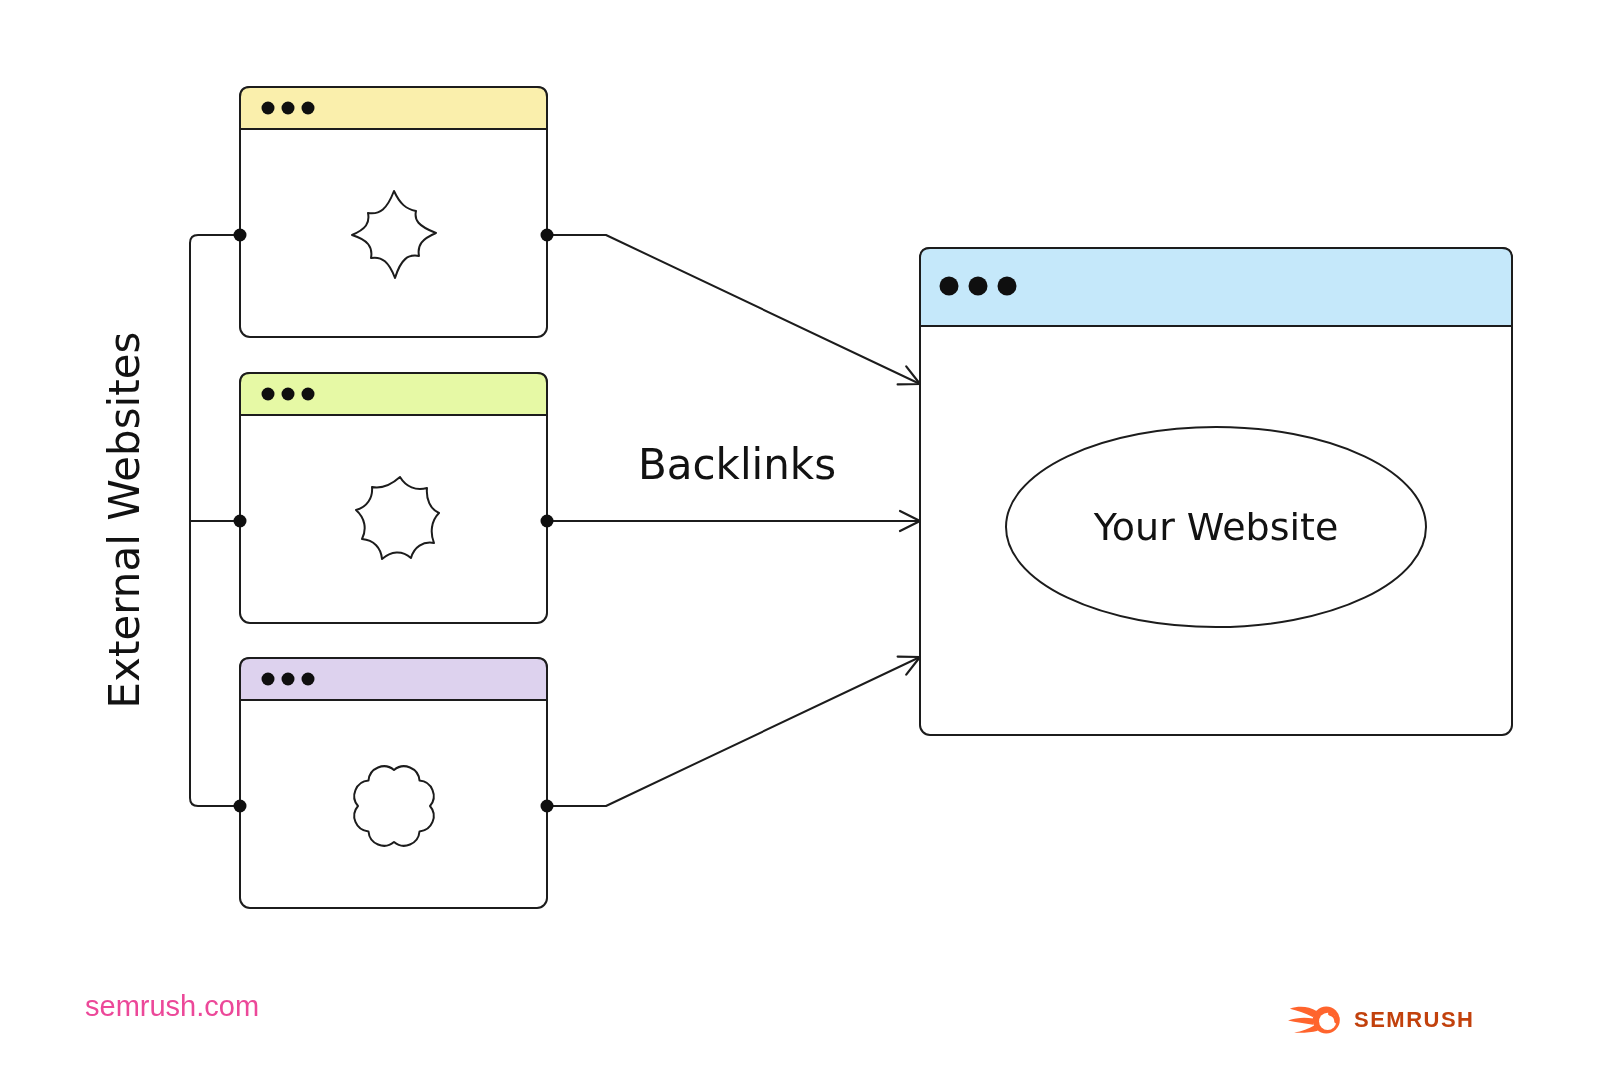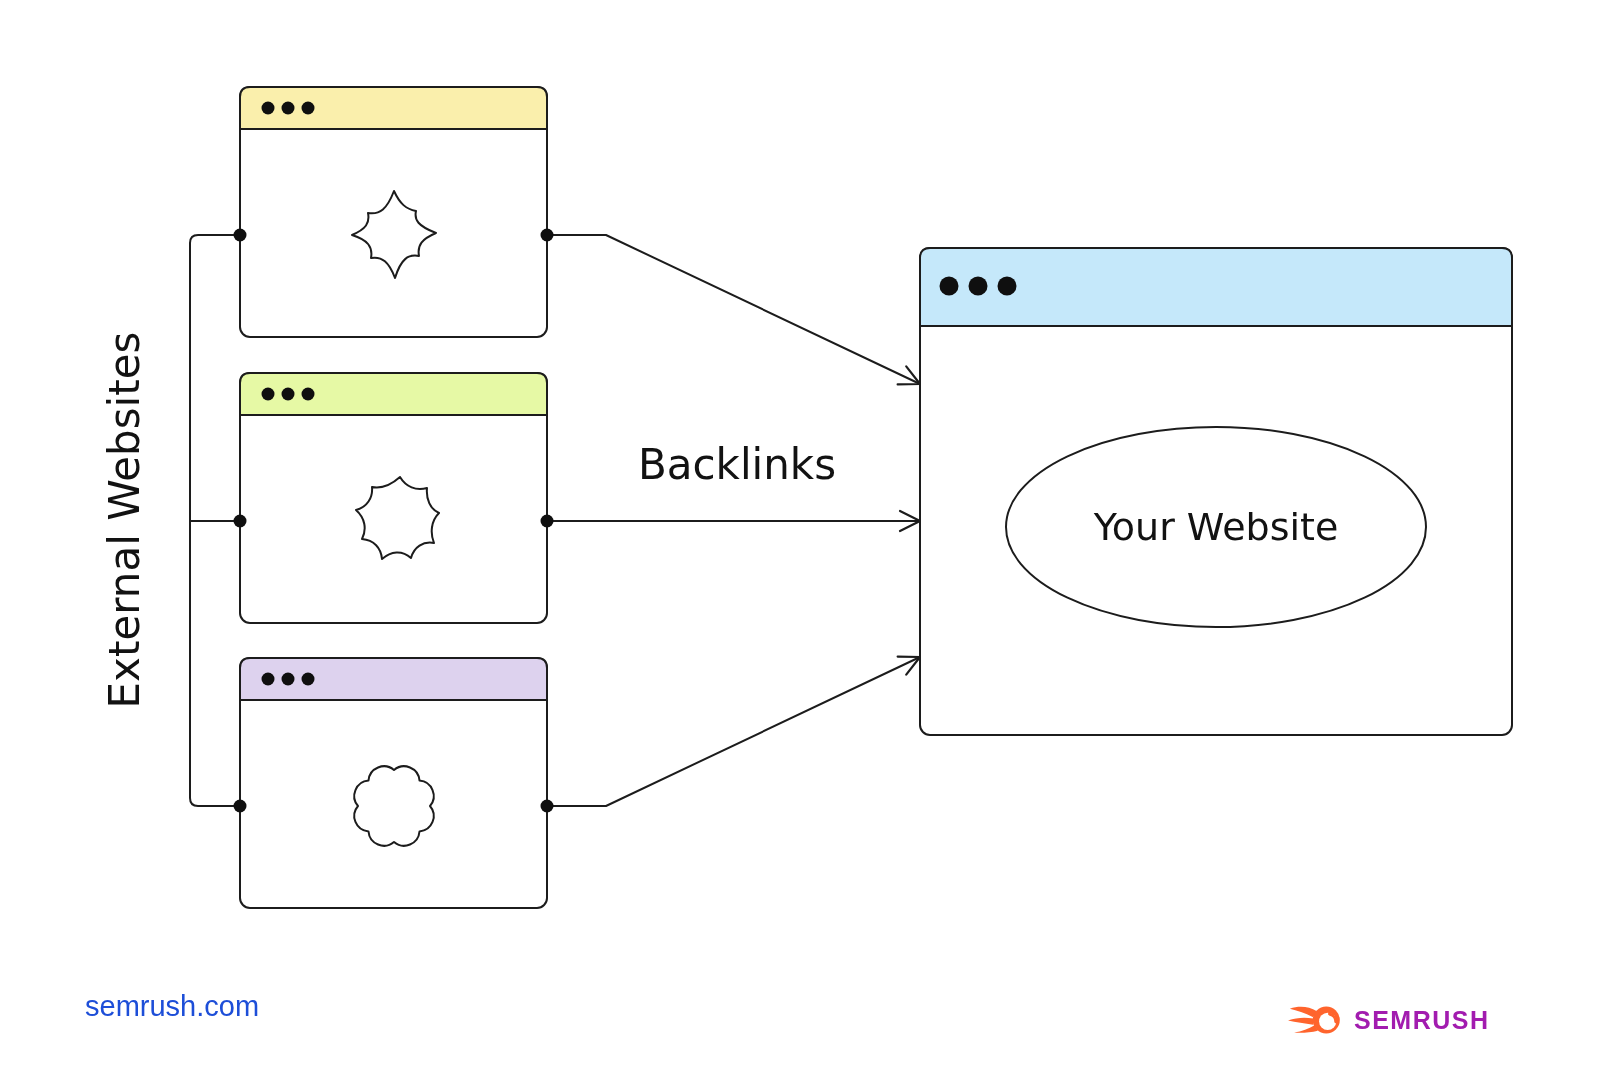--- a/index.html
+++ b/index.html
@@ -25,36 +25,36 @@
     font-size: 38px;
     font-weight: 500;
     fill: #121212;
   }
   .footer-url {
     position: absolute;
     left: 85px;
     top: 990px;
     font-family: "Liberation Sans", sans-serif;
     font-size: 29px;
-    color: #1d4ed8;
+    color: #ec4899;
   }
   .brand {
     position: absolute;
     left: 1288px;
     top: 1001px;
     display: flex;
     align-items: center;
     gap: 10px;
   }
   .brand-name {
     font-family: "Liberation Sans", sans-serif;
-    font-size: 25px;
+    font-size: 22px;
     font-weight: 700;
     letter-spacing: 1.5px;
-    color: #a21caf;
+    color: #c2410c;
   }
 </style>
 </head>
 <body>
 
 <div class="canvas">
 
   <svg width="1600" height="1070" viewBox="0 0 1600 1070" xmlns="http://www.w3.org/2000/svg">
     <defs>
       <marker id="arrowhead" viewBox="0 0 26 26" refX="23" refY="13" markerWidth="26" markerHeight="26" orient="auto" markerUnits="userSpaceOnUse">

